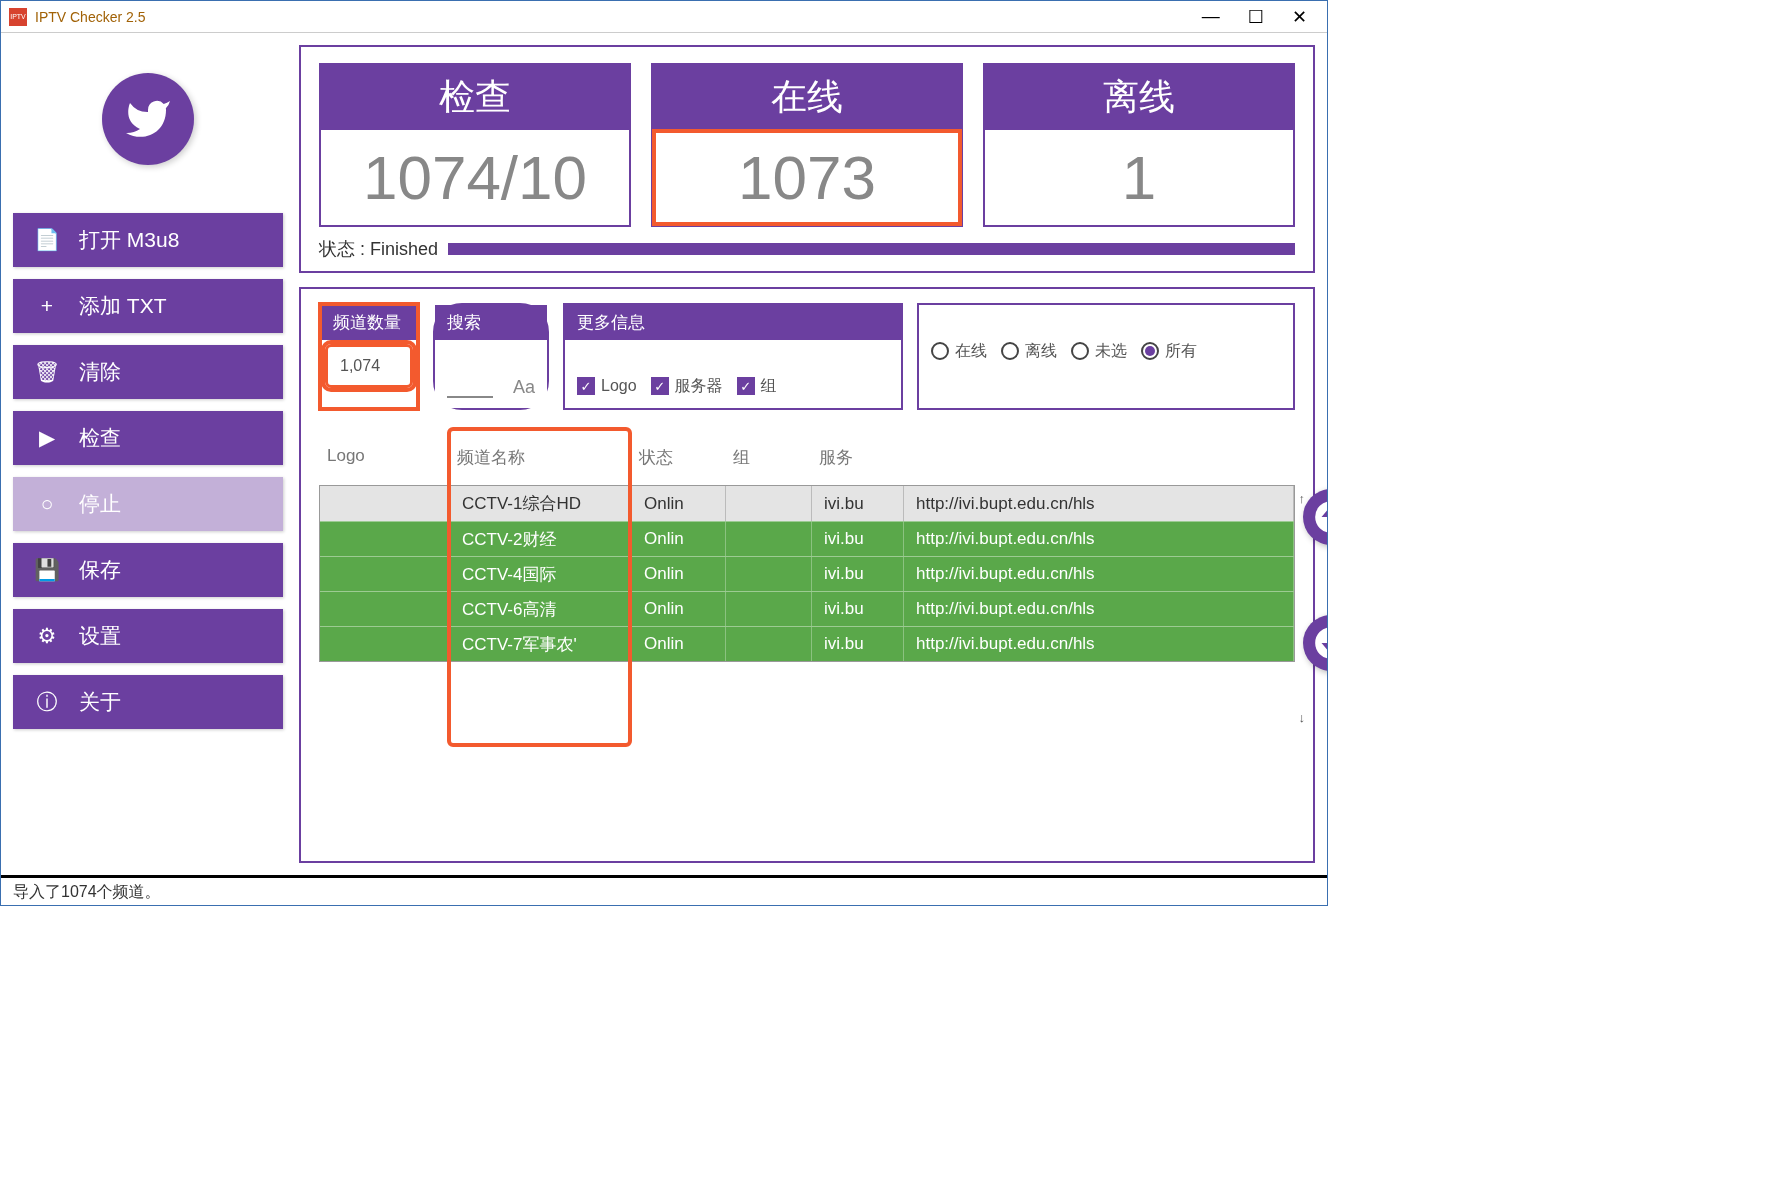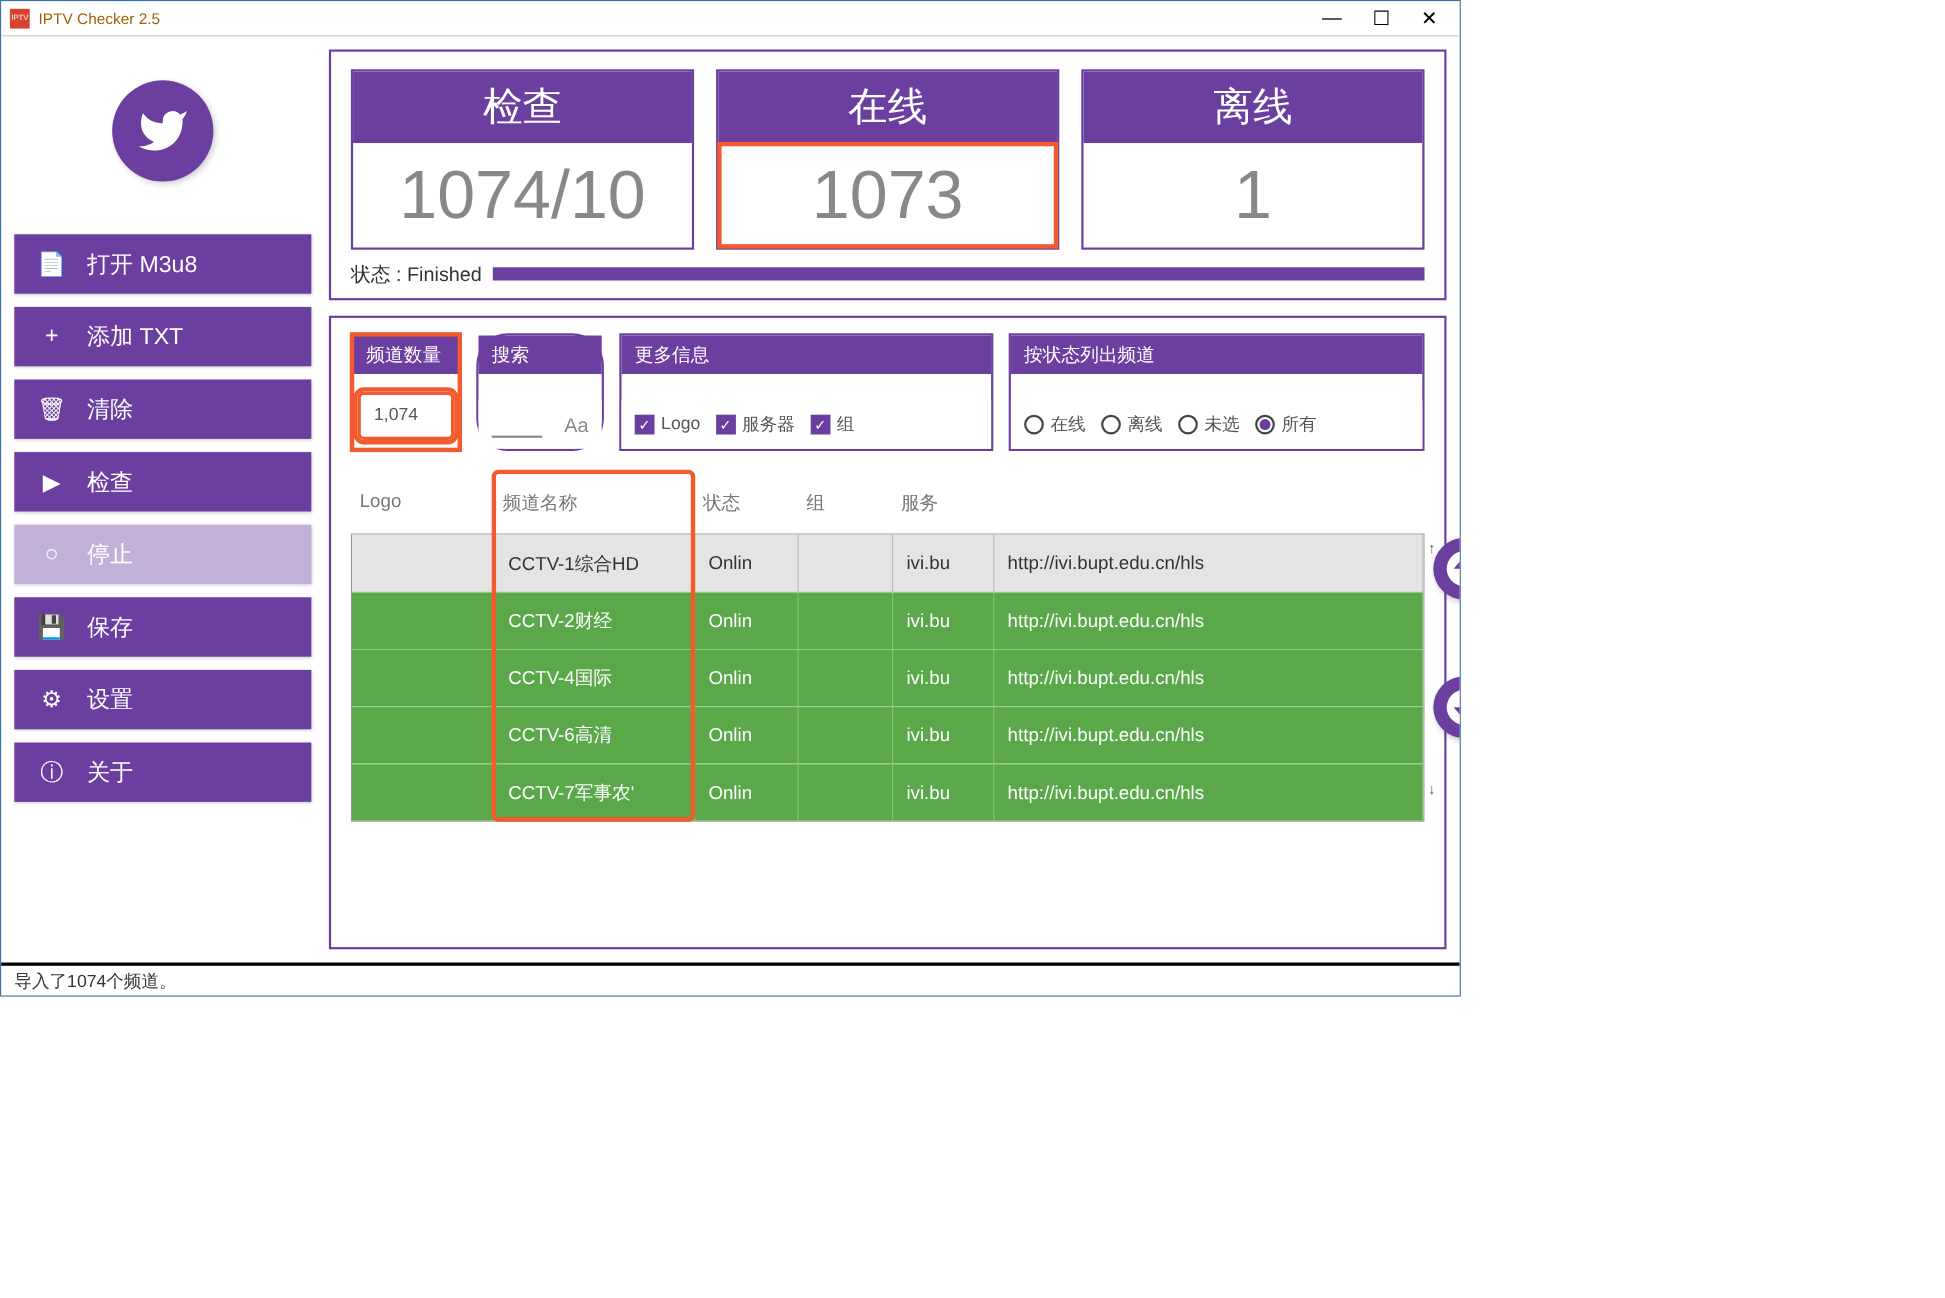--- a/index.html
+++ b/index.html
@@ -31,21 +31,21 @@
 .highlight-red { outline: 4px solid #f35a2e; outline-offset: -3px; }
 
 .status-row { display: flex; align-items: center; margin-top: 10px; gap: 10px; }
 .status-label { font-size: 18px; color: #333; }
 .progress-bar { flex: 1; height: 12px; background: #6b3fa0; }
 
 .filters-panel { padding: 14px 18px; display: flex; gap: 14px; }
 .filter-box { border: 2px solid #6b3fa0; display: flex; flex-direction: column; }
 .filter-header { background: #6b3fa0; color: #fff; font-size: 17px; padding: 6px 12px; }
 .filter-body { background: #fff; padding: 10px 12px; font-size: 16px; color: #555; display: flex; align-items: center; gap: 14px; min-height: 44px; margin-top: 24px; }
-.count-box { width: 100px; gap: 12px; }
+.count-box { width: 100px; }
 .count-box .highlight-red { outline-offset: 0px; }
 .search-box { width: 116px; border-radius: 29px; }
 .search-body { display: flex; align-items: flex-end; }
 .search-line { border-bottom: 2px solid #888; width: 50px; }
 .aa { color: #888; font-size: 18px; margin-left: 6px; }
 .more-box { width: 340px; }
 .bystate-box { flex: 1; }
 .checkbox { display: flex; align-items: center; gap: 6px; }
 .checkbox .box { width: 18px; height: 18px; background: #6b3fa0; color: #fff; display: flex; align-items: center; justify-content: center; font-size: 13px; }
 .radio { display: flex; align-items: center; gap: 6px; }
@@ -56,21 +56,21 @@
 .table-header { display: flex; padding: 16px 8px; color: #777; font-size: 17px; font-weight: 500; }
 .col-logo { width: 130px; }
 .col-name { width: 182px; }
 .col-status { width: 94px; }
 .col-group { width: 86px; }
 .col-server { width: 92px; }
 .col-url { flex: 1; }
 
 .table-body-wrap { position: relative; flex: 1; }
 .table-body { border: 1px solid #999; }
-.table-row { display: flex; height: 52px; align-items: center; border-top: 1px solid rgba(255,255,255,.4); }
+.table-row { display: flex; height: 35px; align-items: center; border-top: 1px solid rgba(255,255,255,.4); }
 .table-row:first-child { border-top: none; }
 .table-row.selected { background: #e4e4e4; color: #333; }
 .table-row.online { background: #5aa84a; color: #fff; }
 .cell { padding: 0 12px; overflow: hidden; white-space: nowrap; font-size: 17px; border-right: 1px solid rgba(255,255,255,.3); height: 100%; display: flex; align-items: center; }
 .table-row.selected .cell { border-right: 1px solid #bbb; }
 
 .scroll-area { position: absolute; right: -64px; top: 4px; display: flex; flex-direction: column; gap: 70px; align-items: center; }
 .scroll-btn { width: 56px; height: 56px; border-radius: 50%; background: #6b3fa0; display: flex; align-items: center; justify-content: center; box-shadow: 2px 2px 6px rgba(0,0,0,.3); }
 .scroll-btn svg { fill: #fff; width: 38px; height: 38px; }
 .mini-scroll { position: absolute; right: -10px; top: 6px; font-size: 13px; color: #555; display: flex; flex-direction: column; gap: 204px; }
@@ -181,21 +181,20 @@
                 <span class="box">✓</span>
                 <span>服务器</span>
               </label>
             <label class="checkbox">
                 <span class="box">✓</span>
                 <span>组</span>
               </label>
           </div>
         </div>
         <div class="filter-box bystate-box">
-          <div class="filter-header">按状态列出频道</div>
           <div class="filter-body">
             <label class="radio">
                 <span class="circ"></span>
                 <span>在线</span>
               </label>
             <label class="radio">
                 <span class="circ"></span>
                 <span>离线</span>
               </label>
             <label class="radio">

